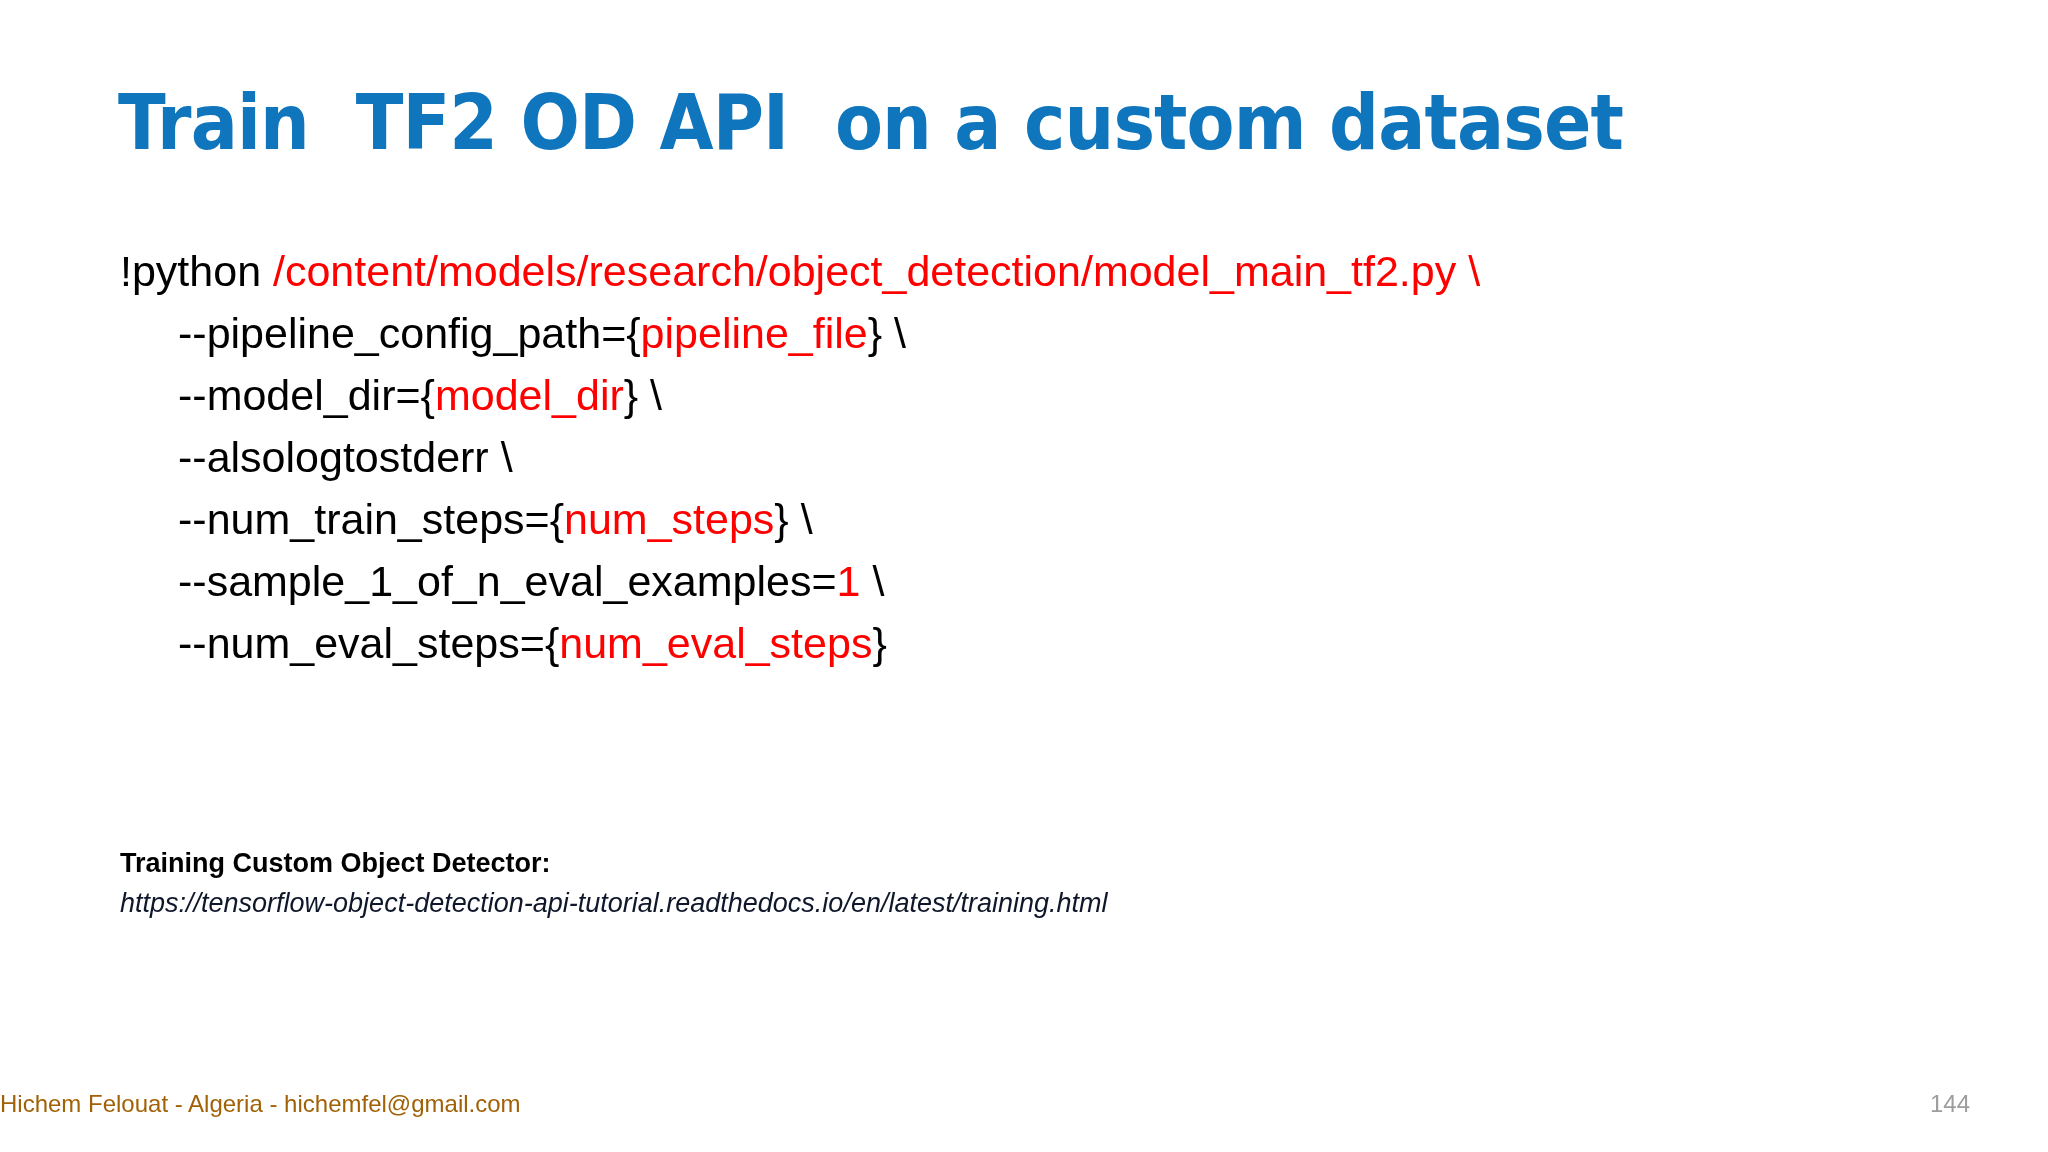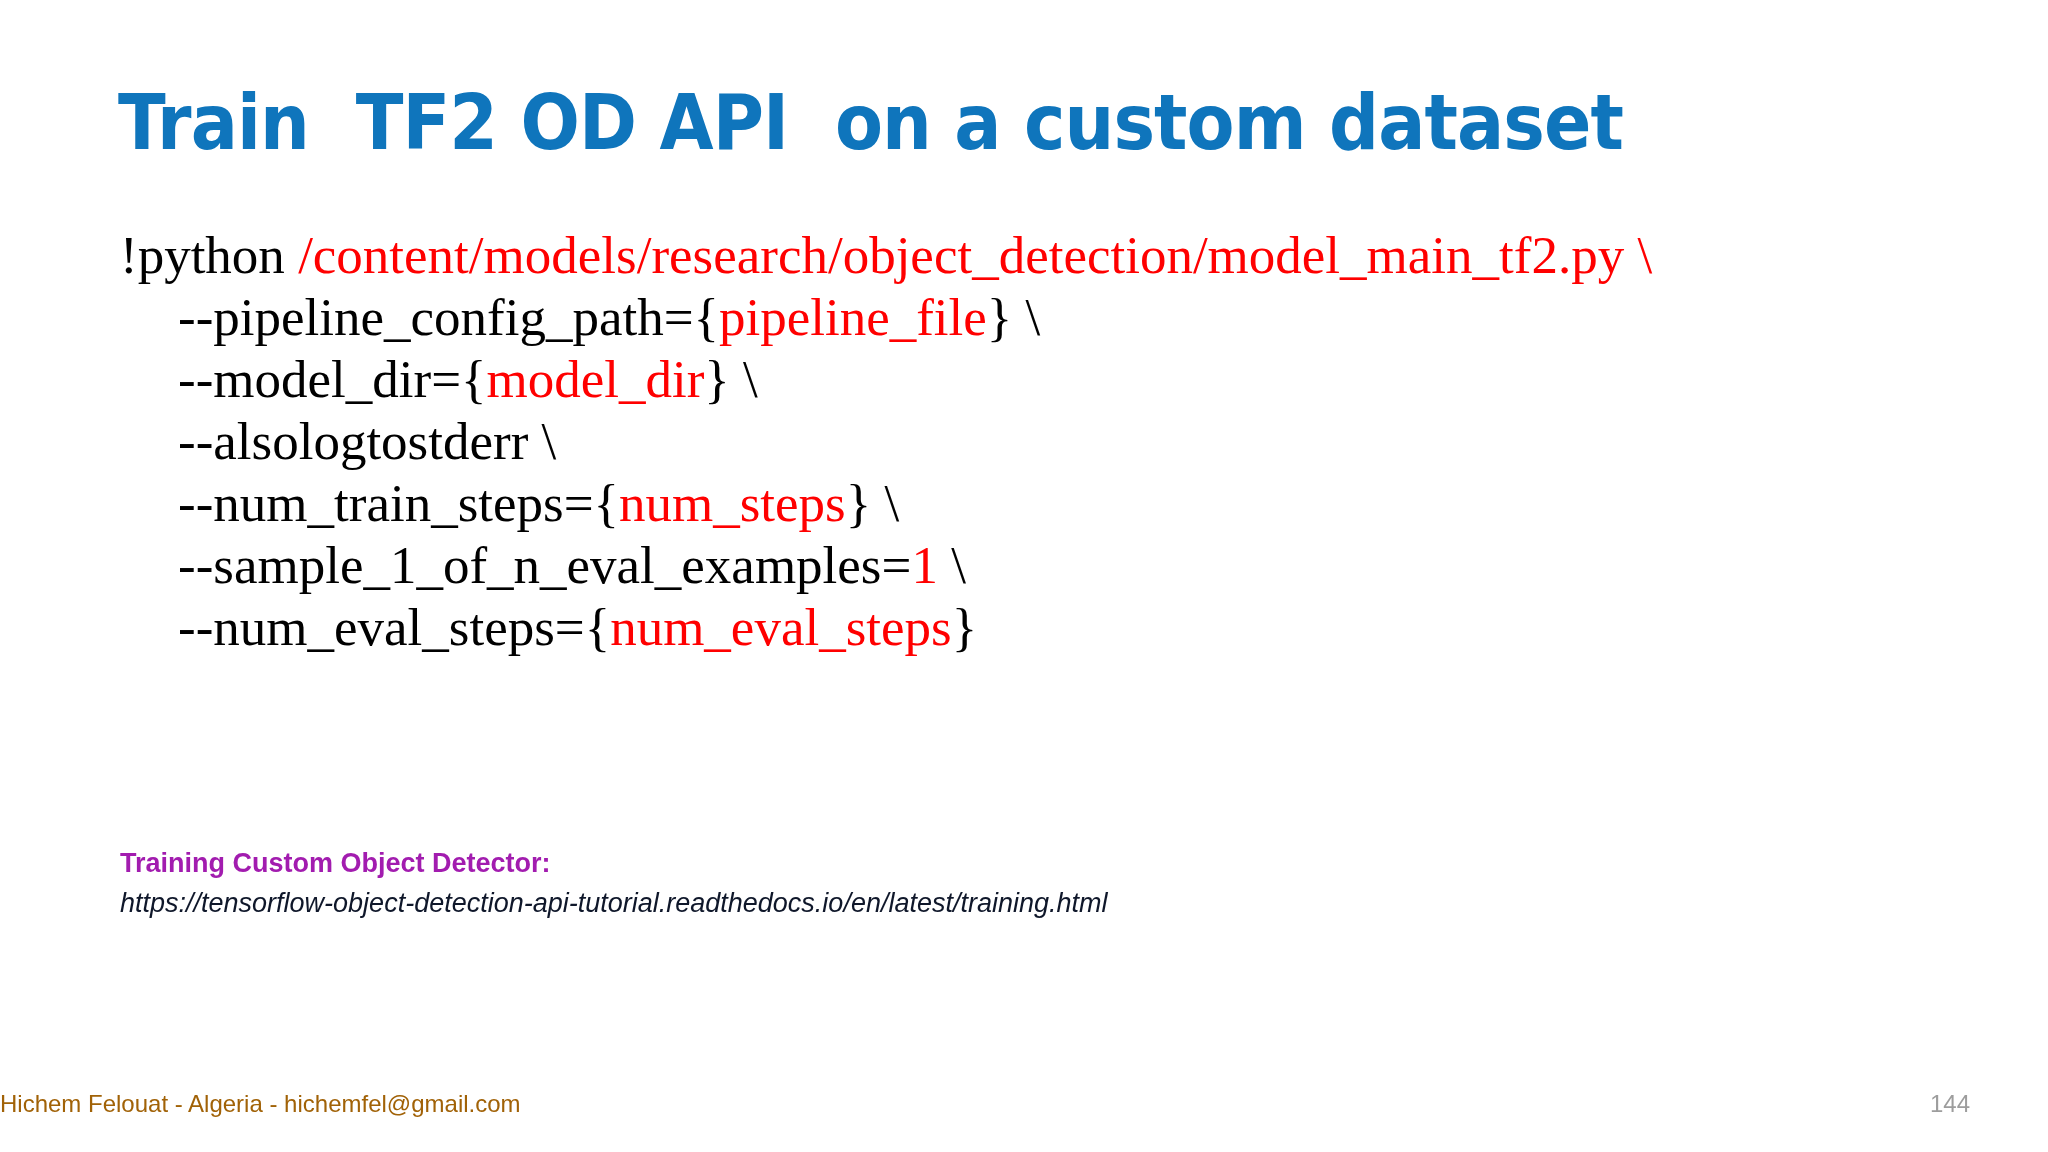--- a/index.html
+++ b/index.html
@@ -31,23 +31,23 @@
     color: #0f75bc;
     white-space: pre;
     transform: scaleX(0.92);
     transform-origin: left center;
   }
 
   
   .code-block {
     position: absolute;
     left: 120px;
-    top: 224px;
-    font-family: Liberation Serif, serif;
-    font-size: 53px;
+    top: 240px;
+    font-family: Liberation Sans, sans-serif;
+    font-size: 43px;
     line-height: 62px;
     color: #000000;
     white-space: pre;
   }
   .code-line { white-space: pre; }
   .code-line.indent { padding-left: 58px; }
   .tok-red { color: #ff0000; }
   .tok-black { color: #000000; }
 
   
@@ -55,21 +55,21 @@
     position: absolute;
     left: 120px;
     top: 843px;
     width: 1700px;
   }
   .ref-group { margin-bottom: 34px; }
   .ref-title {
     font-family: "Liberation Sans", sans-serif;
     font-size: 27px;
     font-weight: 700;
-    color: #a21caf;
+    color: #000000;
     line-height: 40px;
     white-space: pre;
   }
   .ref-link {
     font-family: "Liberation Sans", sans-serif;
     font-style: italic;
     color: #0f172a;
     line-height: 40px;
     white-space: pre;
   }

